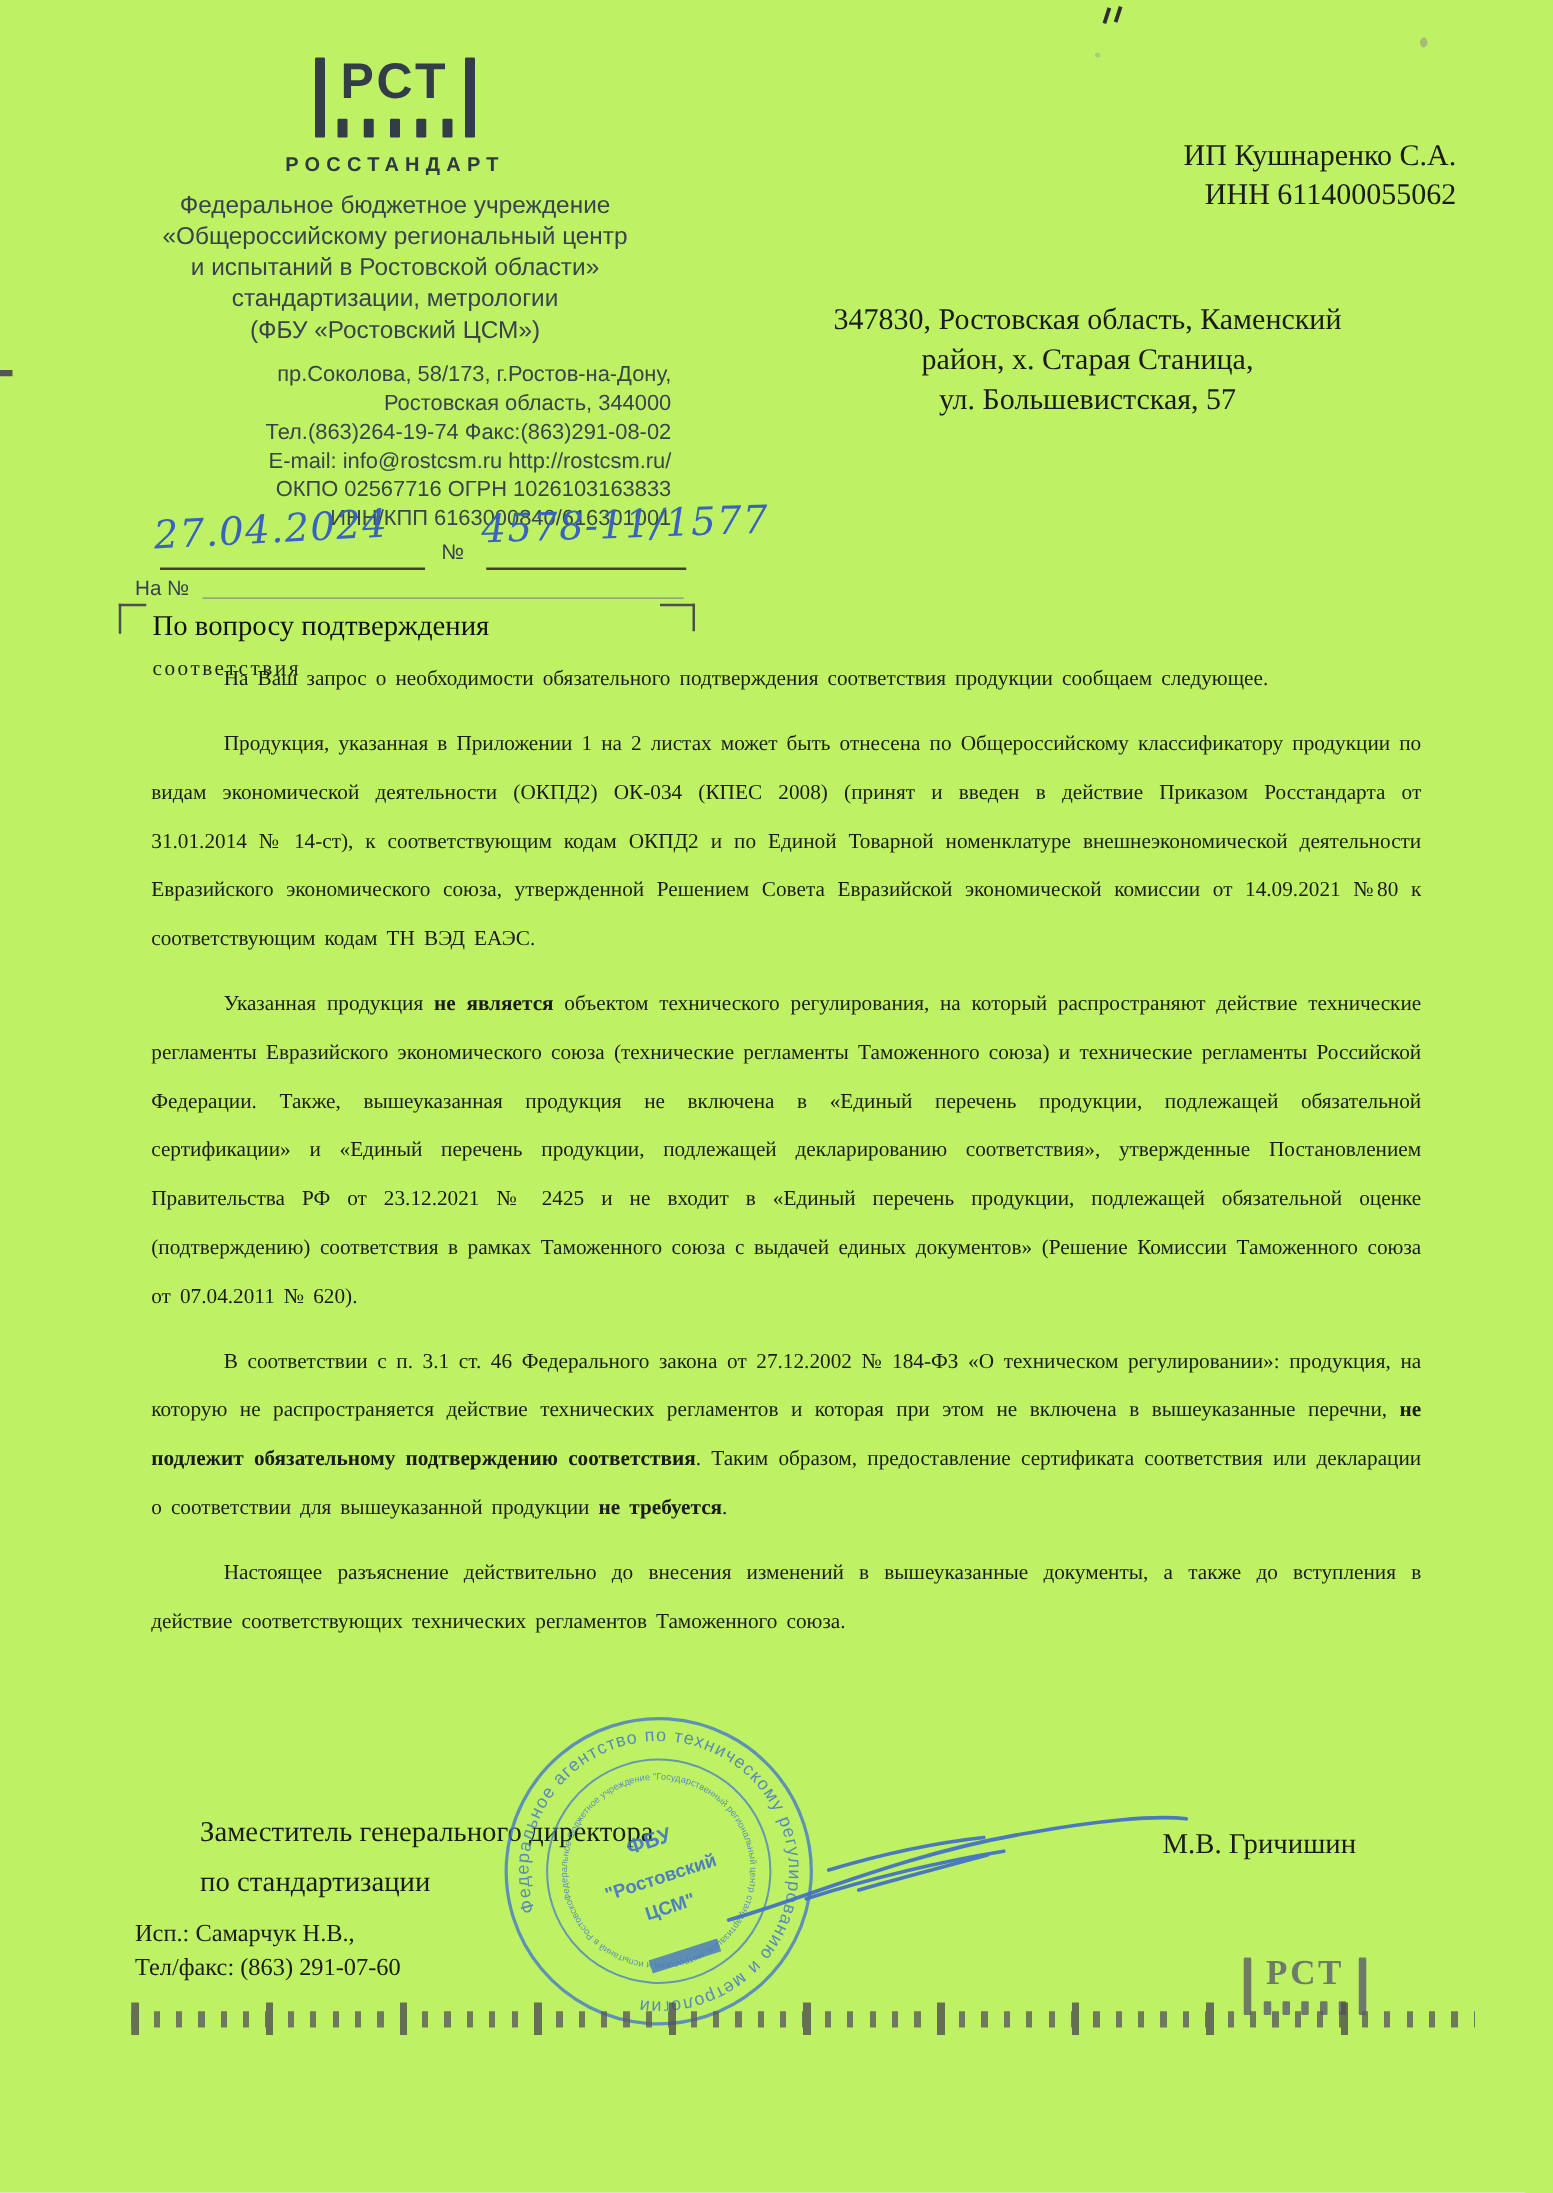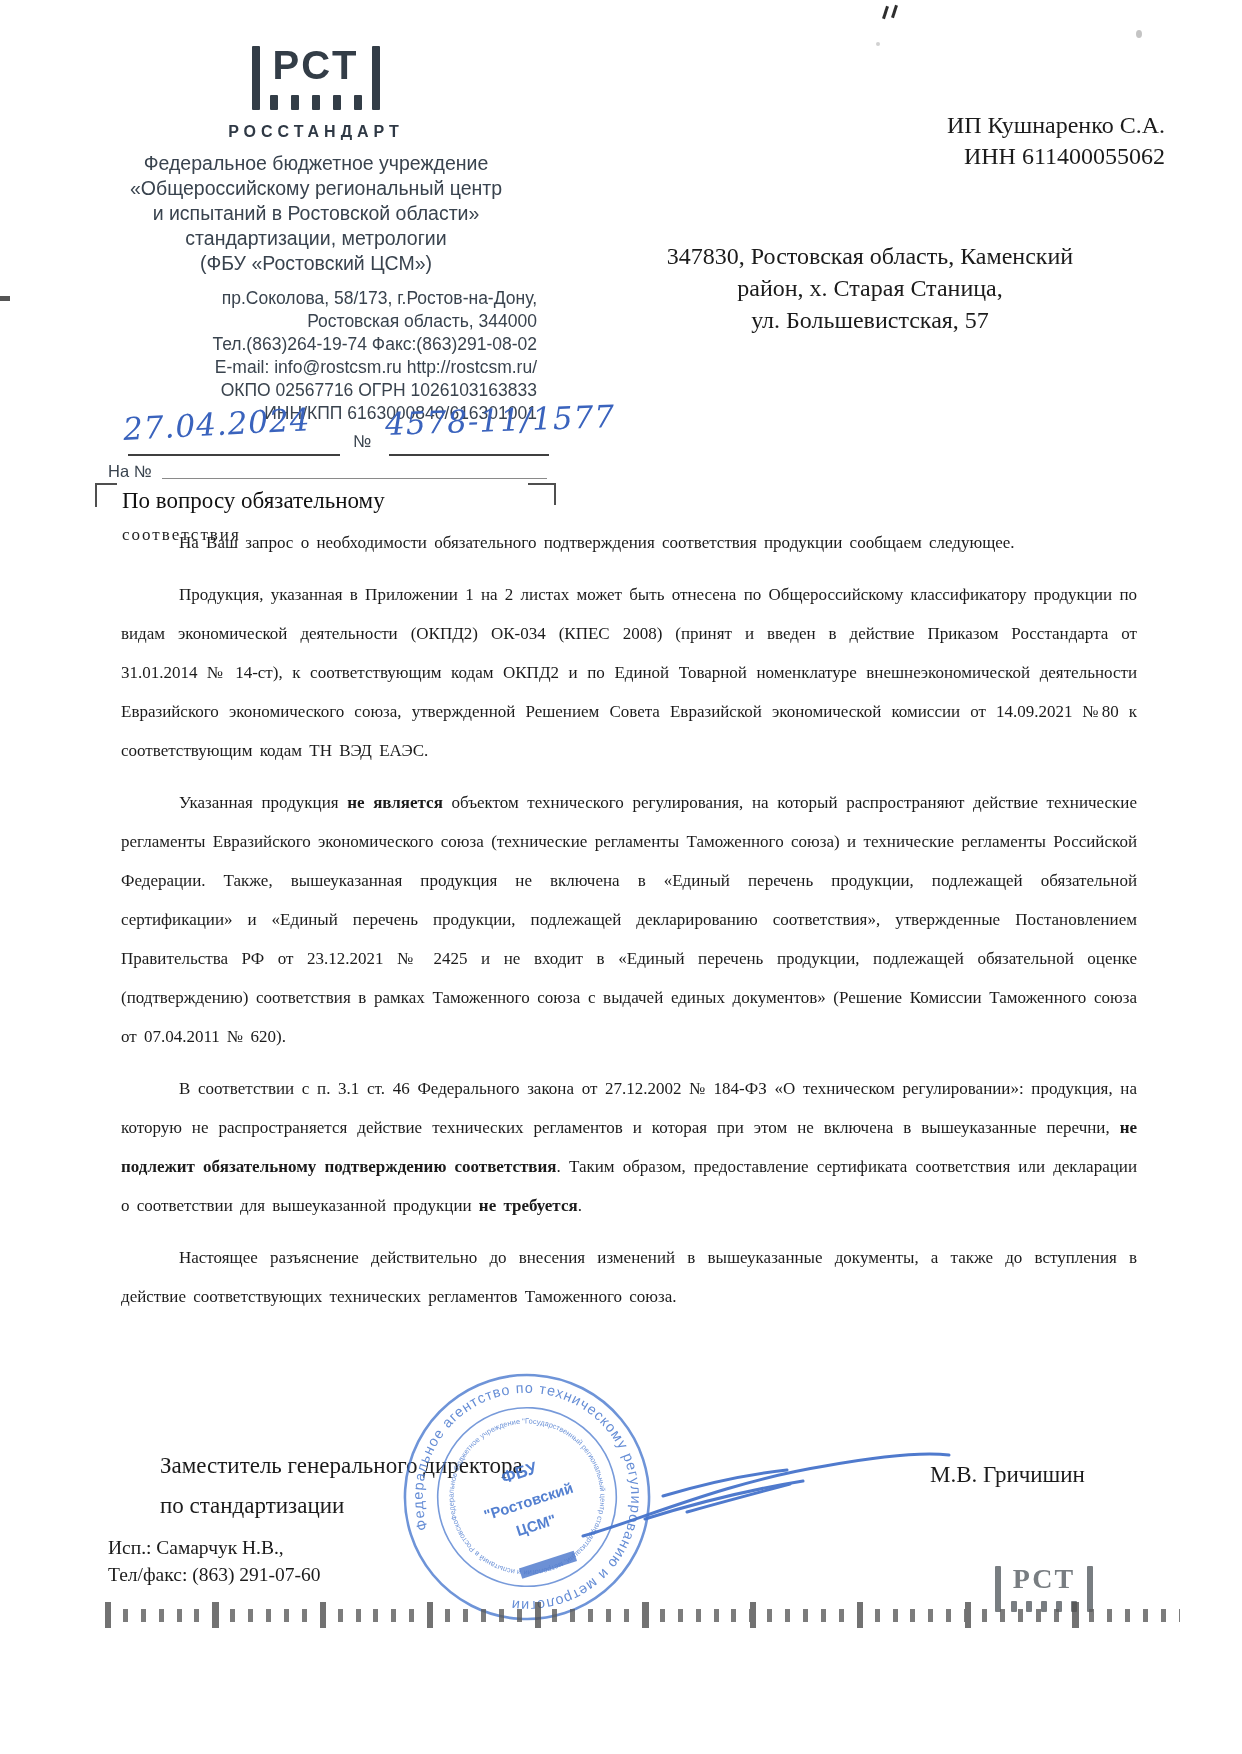--- a/index.html
+++ b/index.html
@@ -1,18 +1,18 @@
 <!DOCTYPE html>
 <html lang="ru"><head>
 <meta charset="utf-8">
 <style>
   html,body{margin:0;padding:0;background:#e8e8e8;}
   .page{
     position:relative; width:1242px; height:1754px; margin:0 auto;
-    background:#ffffff; overflow:hidden;
+    background:#bef264; overflow:hidden;
     font-family:"Liberation Serif", serif; color:#1b1b1b;
   }
   
   .letterhead{
     position:absolute; left:95px; top:46px; width:442px;
     text-align:center; color:#39434e;
     font-family:"Liberation Sans", sans-serif;
   }
   .rst-logo{display:inline-flex; align-items:stretch; gap:10px; height:64px;}
   .lg-bar{width:8px; background:#333d47; border-radius:1px;}
@@ -127,21 +127,21 @@
     <div class="u-date"></div>
     <div class="no-label">№</div>
     <div class="hw hw-num">4578-11/1577</div>
     <div class="u-num"></div>
     <div class="ref-label">На №</div>
     <div class="u-ref"></div>
   </div>
 
   <div class="corner-l"></div>
   <div class="corner-r"></div>
-  <div class="subject1">По вопросу обязательному</div>
+  <div class="subject1">По вопросу подтверждения</div>
   <div class="subject2">соответствия</div>
 
   <div class="recipient">
     <div>ИП Кушнаренко С.А.</div>
     <div>ИНН 611400055062</div>
   </div>
   <div class="recipient-addr">
     <div>347830, Ростовская область, Каменский</div>
     <div>район, х. Старая Станица,</div>
     <div>ул. Большевистская, 57</div>

